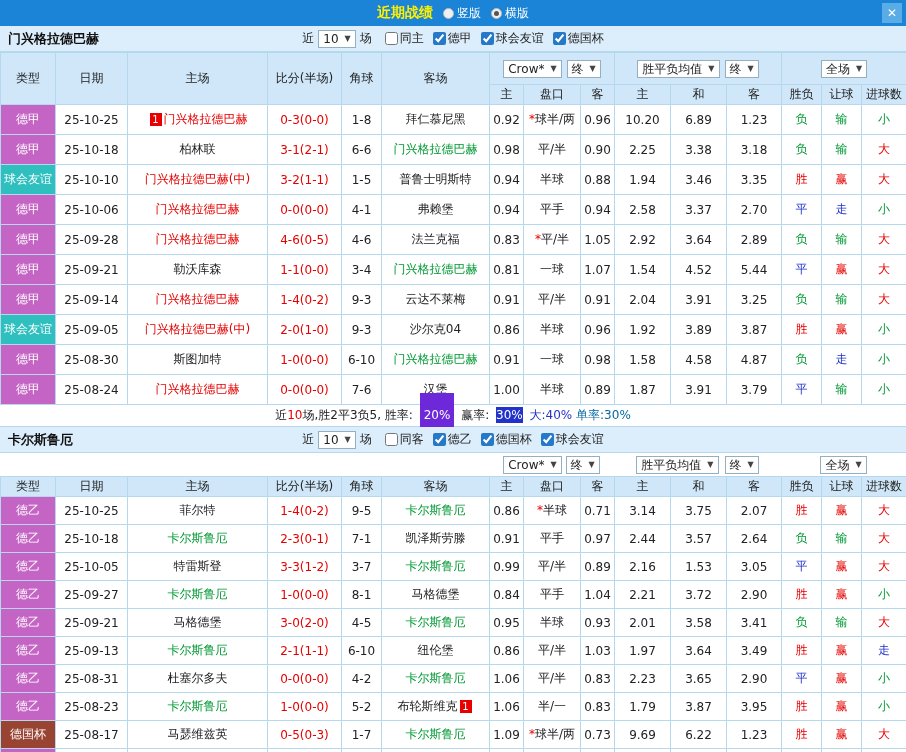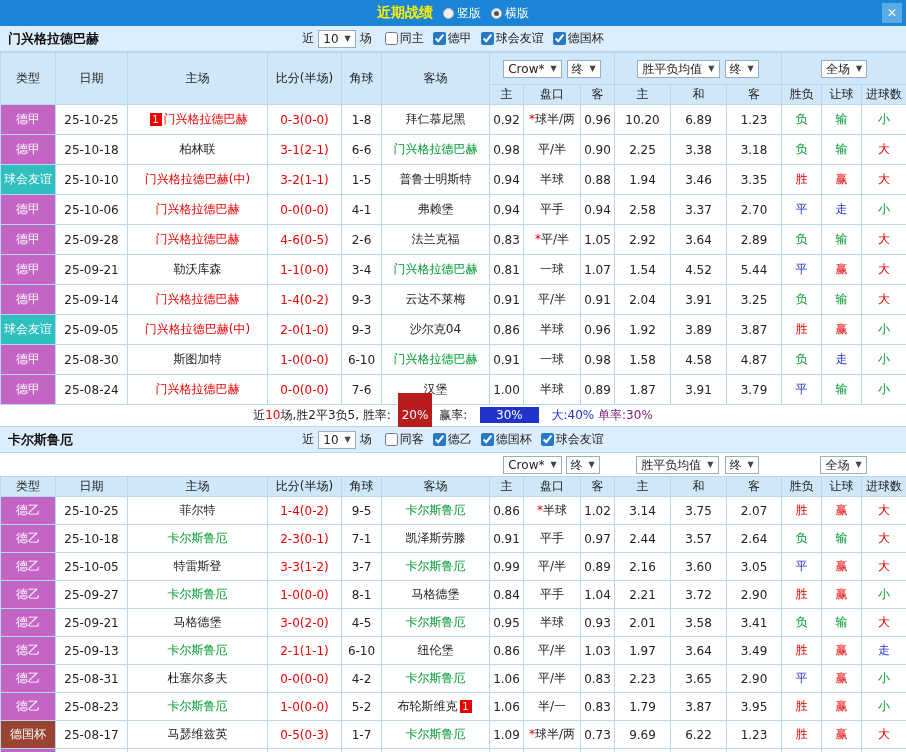--- a/index.html
+++ b/index.html
@@ -29,23 +29,23 @@
   tbody td{height:29px;background:#fff;}
   table.t2 tbody td{height:27px;}
   td.league{color:#fff;}
   .score{color:#e60000;}
   .team-red{color:#e60000;} .team-green{color:#009933;}
   .m-red{color:#e60000;} .m-blue{color:#2233cc;} .m-green{color:#009933;}
   .star{color:#e60000;}
   .badge1{display:inline-block;background:#e60000;color:#fff;width:12px;height:13px;line-height:13px;font-size:10px;margin:0 2px;}
   
   .summary{height:21px;line-height:21px;text-align:center;border-bottom:1px solid #b6d8ee;}
-  .seg-plain{color:#222;} .seg-red{color:#e60000;} .seg-blue{color:#2233cc;text-align:right;} .seg-green{color:#701a75;}
-  .seg-badge-green{background:#b91c1c;color:#fff;padding:15px 4px;margin:7px 3px;}
-  .seg-badge-blue{background:#2233cc;color:#fff;padding:1px 16px;margin:0 9px;}
+  .seg-plain{color:#222;} .seg-red{color:#e60000;} .seg-blue{color:#2233cc;text-align:right;} .seg-green{color:#0369a1;}
+  .seg-badge-green{background:#6d28d9;color:#fff;padding:15px 4px;margin:7px 3px;}
+  .seg-badge-blue{background:#2233cc;color:#fff;padding:1px 0;margin:0 3px;}
   
   .dd-row{display:flex;align-items:center;height:23px;background:#fff;}
   .dd-spacer{width:489px;}
   .dd-g1{width:125px;display:flex;justify-content:center;gap:4px;}
   .dd-g2{width:167px;display:flex;justify-content:center;gap:6px;}
   .dd-g3{width:125px;display:flex;justify-content:center;}
 </style>
 </head>
 <body>
 
@@ -230,21 +230,21 @@
         <td>2.70</td>
         <td class="m-blue">平</td>
         <td class="m-blue">走</td>
         <td class="m-green">小</td>
       </tr>
       <tr>
         <td class="league" style="background: rgb(196, 100, 196);">德甲</td>
         <td>25-09-28</td>
         <td><span class="team-red">门兴格拉德巴赫</span></td>
         <td class="score">4-6(0-5)</td>
-        <td>2-6</td>
+        <td>4-6</td>
         <td><span>法兰克福</span></td>
         <td>0.83</td>
         <td><span class="star">*</span>平/半</td>
         <td>1.05</td>
         <td>2.92</td>
         <td>3.64</td>
         <td>2.89</td>
         <td class="m-green">负</td>
         <td class="m-green">输</td>
         <td class="m-red">大</td>
@@ -439,21 +439,21 @@
   <tbody>
       <tr>
         <td class="league" style="background: rgb(196, 100, 196);">德乙</td>
         <td>25-10-25</td>
         <td><span>菲尔特</span></td>
         <td class="score">1-4(0-2)</td>
         <td>9-5</td>
         <td><span class="team-green">卡尔斯鲁厄</span></td>
         <td>0.86</td>
         <td><span class="star">*</span>半球</td>
-        <td>1.02</td>
+        <td>0.71</td>
         <td>3.14</td>
         <td>3.75</td>
         <td>2.07</td>
         <td class="m-red">胜</td>
         <td class="m-red">赢</td>
         <td class="m-red">大</td>
       </tr>
       <tr>
         <td class="league" style="background: rgb(196, 100, 196);">德乙</td>
         <td>25-10-18</td>
@@ -475,21 +475,21 @@
         <td class="league" style="background: rgb(196, 100, 196);">德乙</td>
         <td>25-10-05</td>
         <td><span>特雷斯登</span></td>
         <td class="score">3-3(1-2)</td>
         <td>3-7</td>
         <td><span class="team-green">卡尔斯鲁厄</span></td>
         <td>0.99</td>
         <td>平/半</td>
         <td>0.89</td>
         <td>2.16</td>
-        <td>3.60</td>
+        <td>1.53</td>
         <td>3.05</td>
         <td class="m-blue">平</td>
         <td class="m-red">赢</td>
         <td class="m-red">大</td>
       </tr>
       <tr>
         <td class="league" style="background: rgb(196, 100, 196);">德乙</td>
         <td>25-09-27</td>
         <td><span class="team-green">卡尔斯鲁厄</span></td>
         <td class="score">1-0(0-0)</td>

